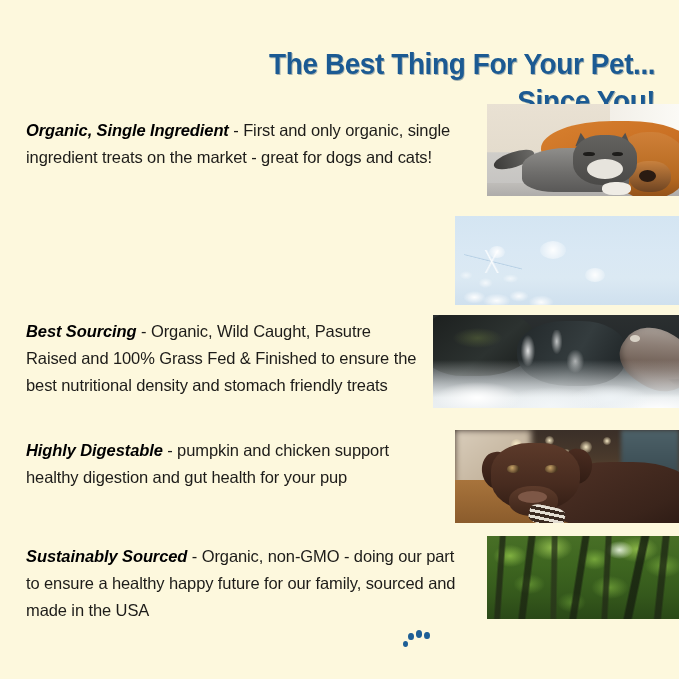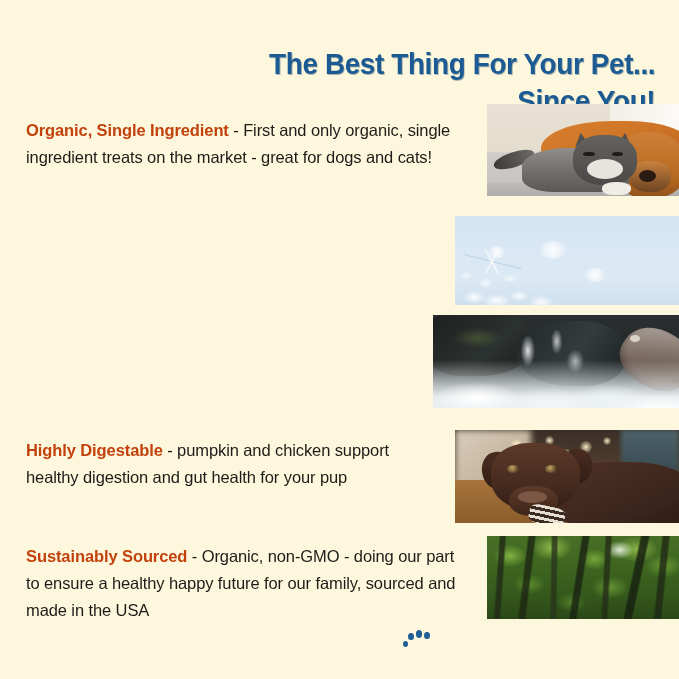--- a/index.html
+++ b/index.html
@@ -45,21 +45,22 @@
   .benefit {
     position: absolute;
     left: 26px;
     font-size: 16.5px;
     line-height: 27px;
     color: #1d1c19;
     letter-spacing: -0.1px;
   }
   .benefit .lead {
     font-weight: bold;
-    color: #c2410c;
+    color: #000000;
+    font-style: italic;
   }
   .b1 { top: 117px; width: 428px; }
   .b2 { top: 232px; width: 420px; }
   .b3 { top: 318px; width: 400px; }
   .b4 { top: 437px; width: 420px; }
   .b5 { top: 543px; width: 445px; }
 
   
   .photo {
     position: absolute;
@@ -389,20 +390,23 @@
   <div class="title-block">
     <div class="title-line">The Best Thing For Your Pet...</div>
     <div class="title-line">Since You!</div>
   </div>
 
   <div class="benefit b1">
     <span class="lead">Organic, Single Ingredient</span><span> - First and only organic, single ingredient treats on the market - great for dogs and cats!</span>
   </div>
 
 
+  <div class="benefit b3">
+    <span class="lead">Best Sourcing</span><span> - Organic, Wild Caught, Pasutre Raised and 100% Grass Fed &amp; Finished to ensure the best nutritional density and stomach friendly  treats</span>
+  </div>
 
   <div class="benefit b5">
     <span class="lead">Sustainably Sourced</span><span> - Organic, non-GMO - doing our part to ensure a healthy happy future for our family, sourced and made in the USA</span>
   </div>
 
   <div class="benefit b4">
     <span class="lead">Highly Digestable</span><span> - pumpkin and chicken support healthy digestion and gut health for your pup</span>
   </div>
 
   <div class="photo" id="photo-cat-dog">

